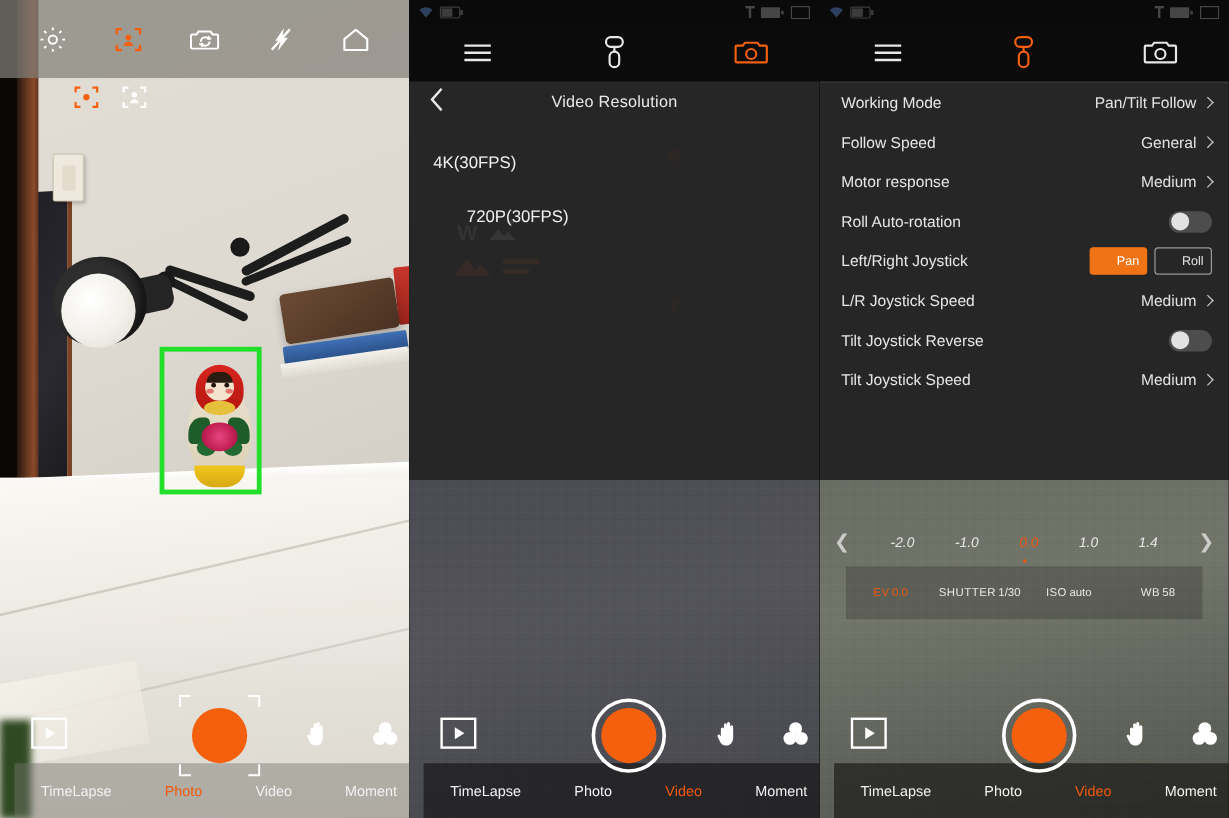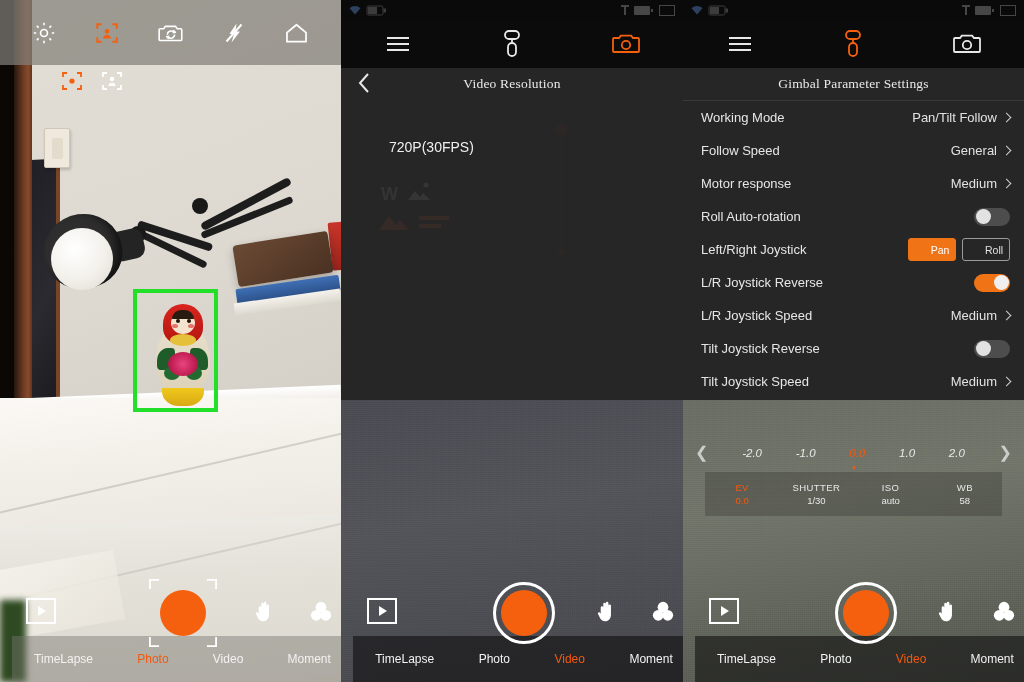--- a/index.html
+++ b/index.html
@@ -125,21 +125,21 @@
   .sb-left,.sb-right{display:flex;align-items:center;gap:5px;}
   .sb-ic{opacity:.55;}
   .navbar { position:absolute; left:0; top:20px; width:100%; height:48px;
     background:#0b0b0b; display:flex; align-items:center; justify-content:space-around; }
   .nav-btn{display:flex;align-items:center;justify-content:center;width:60px;height:48px;cursor:pointer;}
 
   .sheet { position:absolute; left:0; top:68px; width:100%; background:#262626; }
   .sheet-mid { height:332px; }
   .sheet-right { height:332px; }
   .sheet-head { position:relative; height:32px; display:flex; align-items:center;
-    justify-content:center;font-family:Liberation Serif, serif; }
+    justify-content:center; }
   .sheet-title { color:#e9e9e9; font-size:13.5px; letter-spacing:.2px; }
   .back-chev { position:absolute; left:12px; top:3px; width:22px; height:24px;
     display:flex; align-items:center; justify-content:center; cursor:pointer; }
   .divider { height:1px; background:rgba(255,255,255,.09); }
 
   .opt-list{padding-top:4px;}
   .opt-row { position:relative; height:33px; display:flex; align-items:center;
     padding:0 20px; cursor:pointer; }
   .opt-label{color:#efefef;font-size:14px;}
   .opt-check{position:absolute;right:22px;top:6px;}
@@ -166,21 +166,21 @@
 
   
   .ev-wrap{position:absolute;left:0;top:440px;width:341px;}
   .ev-scale{display:flex;align-items:center;justify-content:space-between;padding:0 12px;height:26px;}
   .ev-tick{color:#e8e8e8;font-size:11.5px;font-style:italic;}
   .ev-tick.cur{color:#f2590f;}
   .ev-dot{position:absolute;left:50%;top:26px;transform:translateX(-50%);
     width:3px;height:3px;border-radius:50%;background:#f2590f;}
   .ev-arrow{color:#dcdcdc;font-size:16px;line-height:1;opacity:.85;cursor:pointer;}
   .ev-panel{margin:6px 22px 0 22px;background:rgba(0,0,0,.18);display:flex;height:44px;}
-  .ev-cell{flex:1;display:flex;flex-direction:column;align-items:center;justify-content:center;gap:2px;cursor:pointer;}
+  .ev-cell{flex:1;display:flex;flex-direction:row;align-items:center;justify-content:center;gap:2px;cursor:pointer;}
   .ev-k{font-size:9.5px;color:#e8e8e8;letter-spacing:.4px;}
   .ev-v{font-size:9.5px;color:#e8e8e8;}
   .ev-cell.active .ev-k,.ev-cell.active .ev-v{color:#f2590f;}
 
   
   .bottom{position:absolute;left:12px;bottom:0;width:100%;height:100px;}
   .bot-icons{position:absolute;left:0;top:0;width:100%;height:62px;}
   .gallery-btn{position:absolute;left:14px;top:16px;width:30px;height:26px;
     border:2px solid #fff;display:flex;align-items:center;justify-content:center;cursor:pointer;}
   .tri{width:0;height:0;border-left:8px solid #fff;border-top:5px solid transparent;border-bottom:5px solid transparent;margin-left:2px;}
@@ -432,20 +432,23 @@
 
       <div class="sheet-head">
         <span class="back-chev">
           <svg width="14" height="22" viewBox="0 0 14 22" fill="none" stroke="#e8e8e8" stroke-width="2">
             <path d="M11 2L3 11l8 9"></path>
           </svg>
         </span>
         <span class="sheet-title">Video Resolution</span>
       </div>
       <div class="opt-list" style="padding-top:18px;">
+        <div class="opt-row">
+          <span class="opt-label">4K(30FPS)</span>
+        </div>
         <div class="opt-row" style="margin-top:12px;padding-left:48px;">
           <span class="opt-label">720P(30FPS)</span>
         </div>
       </div>
     </div>
 
     <div class="bottom">
       <div class="bot-scrim-dark"></div>
       <div class="bot-icons">
         <div class="gallery-btn">
@@ -526,23 +529,20 @@
       </span>
       <span class="nav-btn">
         <svg width="30" height="24" viewBox="0 0 30 24" fill="none" stroke="#e8e8e8" stroke-width="1.8">
           <path d="M3 6h5l1.8-2.4h10.4L22 6h5a1 1 0 0 1 1 1v12a1 1 0 0 1-1 1H3a1 1 0 0 1-1-1V7a1 1 0 0 1 1-1z"></path>
           <circle cx="15" cy="13" r="4.2"></circle>
         </svg>
       </span>
     </div>
 
     <div class="sheet sheet-right">
-      <div class="sheet-head">
-        <span class="sheet-title">Gimbal Parameter Settings</span>
-      </div>
       <div class="divider"></div>
 
       <div>
         <div class="set-row">
           <span class="set-label">Working Mode</span>
           <span class="set-val">
             <span>Pan/Tilt Follow</span>
             <i class="chev-r"></i>
           </span>
         </div>
@@ -564,26 +564,20 @@
           <span class="set-label">Roll Auto-rotation</span>
           <span class="toggle off">
             <span class="knob"></span>
           </span>
         </div>
         <div class="set-row">
           <span class="set-label">Left/Right Joystick</span>
           <span class="segbtns">
             <span class="segbtn active">Pan</span>
             <span class="segbtn idle">Roll</span>
-          </span>
-        </div>
-        <div class="set-row">
-          <span class="set-label">L/R Joystick Reverse</span>
-          <span class="toggle on">
-            <span class="knob"></span>
           </span>
         </div>
         <div class="set-row">
           <span class="set-label">L/R Joystick Speed</span>
           <span class="set-val">
             <span>Medium</span>
             <i class="chev-r"></i>
           </span>
         </div>
         <div class="set-row">
@@ -602,21 +596,21 @@
       </div>
     </div>
 
     <div class="ev-wrap">
       <div class="ev-scale">
         <span class="ev-arrow">❮</span>
         <span class="ev-tick">-2.0</span>
         <span class="ev-tick">-1.0</span>
         <span class="ev-tick cur">0.0</span>
         <span class="ev-tick">1.0</span>
-        <span class="ev-tick">2.0</span>
+        <span class="ev-tick">1.4</span>
         <span class="ev-arrow">❯</span>
       </div>
       <div class="ev-dot"></div>
       <div class="ev-panel">
         <div class="ev-cell active">
           <span class="ev-k">EV</span>
           <span class="ev-v">0.0</span>
         </div>
         <div class="ev-cell">
           <span class="ev-k">SHUTTER</span>

